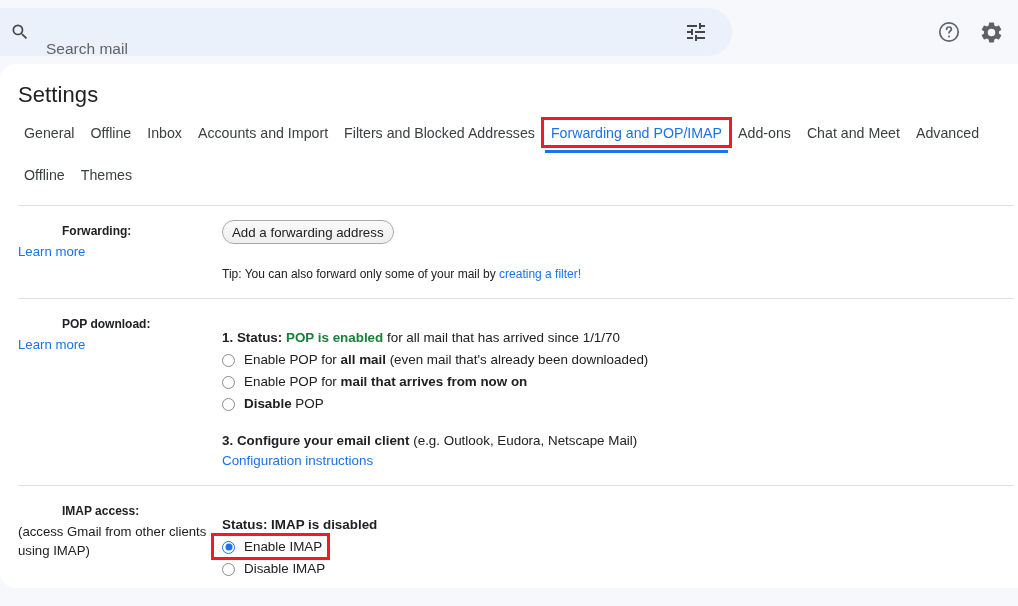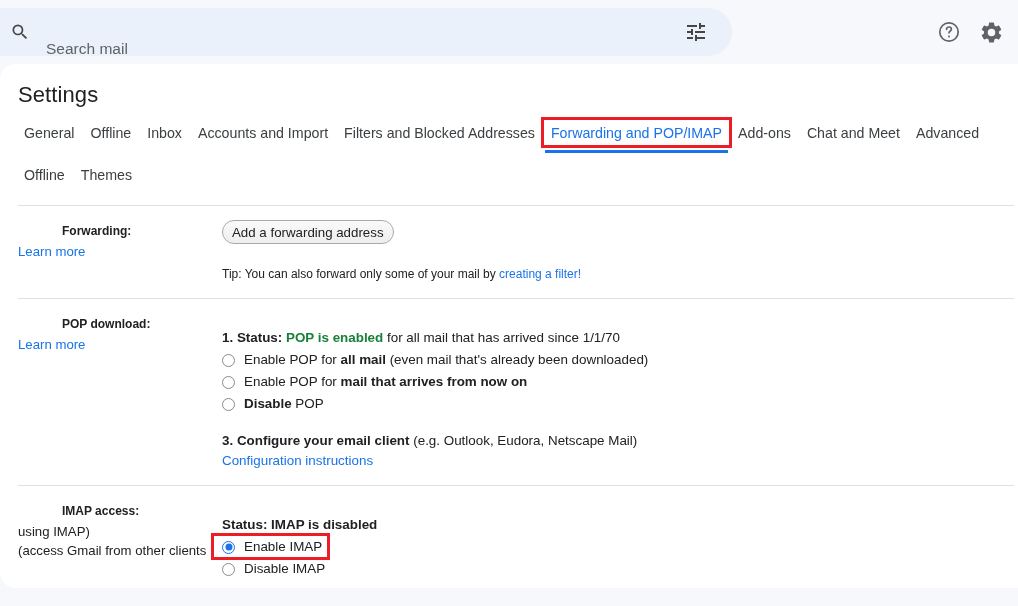--- a/index.html
+++ b/index.html
@@ -365,22 +365,22 @@
       <div class="numbered">
         <span>3. Configure your email client</span><span class="nb"> (e.g. Outlook, Eudora, Netscape Mail)</span>
       </div>
       <div><a class="link">Configuration instructions</a></div>
     </div>
   </div>
 
   <div class="section">
     <div class="sec-label">
       <span class="title">IMAP access:</span>
+      <span class="sub">(access Gmail from other clients</span>
       <span class="sub">using IMAP)</span>
-      <span class="sub">(access Gmail from other clients</span>
 
     </div>
     <div class="sec-body">
       <div class="status-line">Status: IMAP is disabled</div>
 
       <div class="radio-row highlighted">
         <span class="radio checked"></span>
         <span>Enable IMAP</span>
       </div>
       <div class="radio-row">

